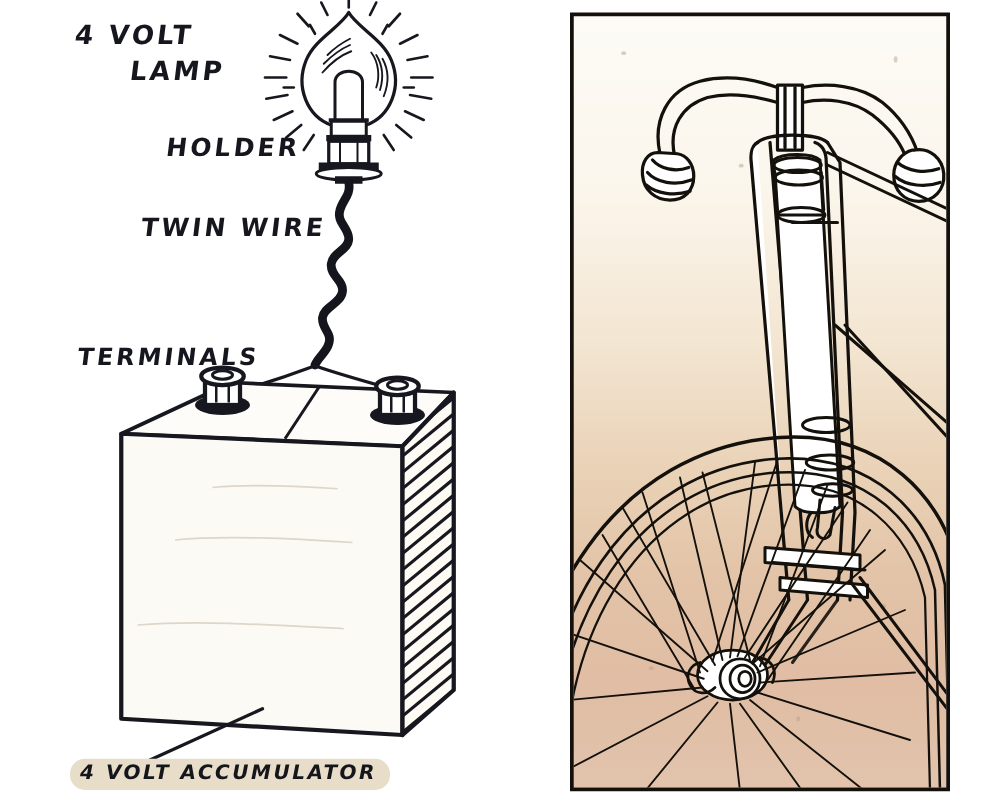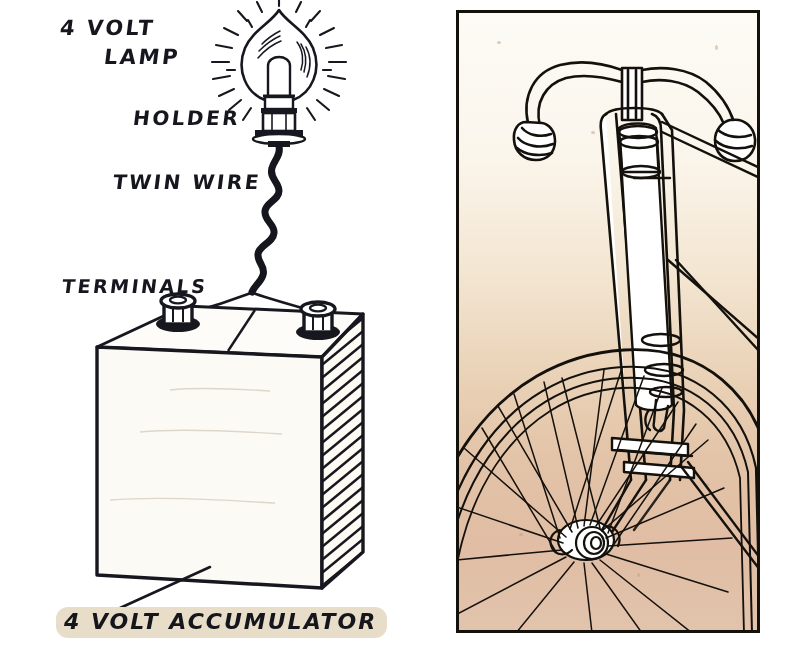--- a/index.html
+++ b/index.html
@@ -48,21 +48,21 @@
     position: absolute;
     left: 56px;
     top: 607px;
     padding: 3px 10px 5px 8px;
     background: #e7ddc9;
     border-radius: 12px;
     color: #15151c;
     font-family: "DejaVu Sans", sans-serif;
     font-weight: 700;
     font-style: italic;
-    font-size: 22px;
+    font-size: 16px;
     letter-spacing: 2px;
     white-space: nowrap;
     line-height: 1.05;
   }
 
   
   #bike-panel {
     position: absolute;
     left: 456px;
     top: 10px;

